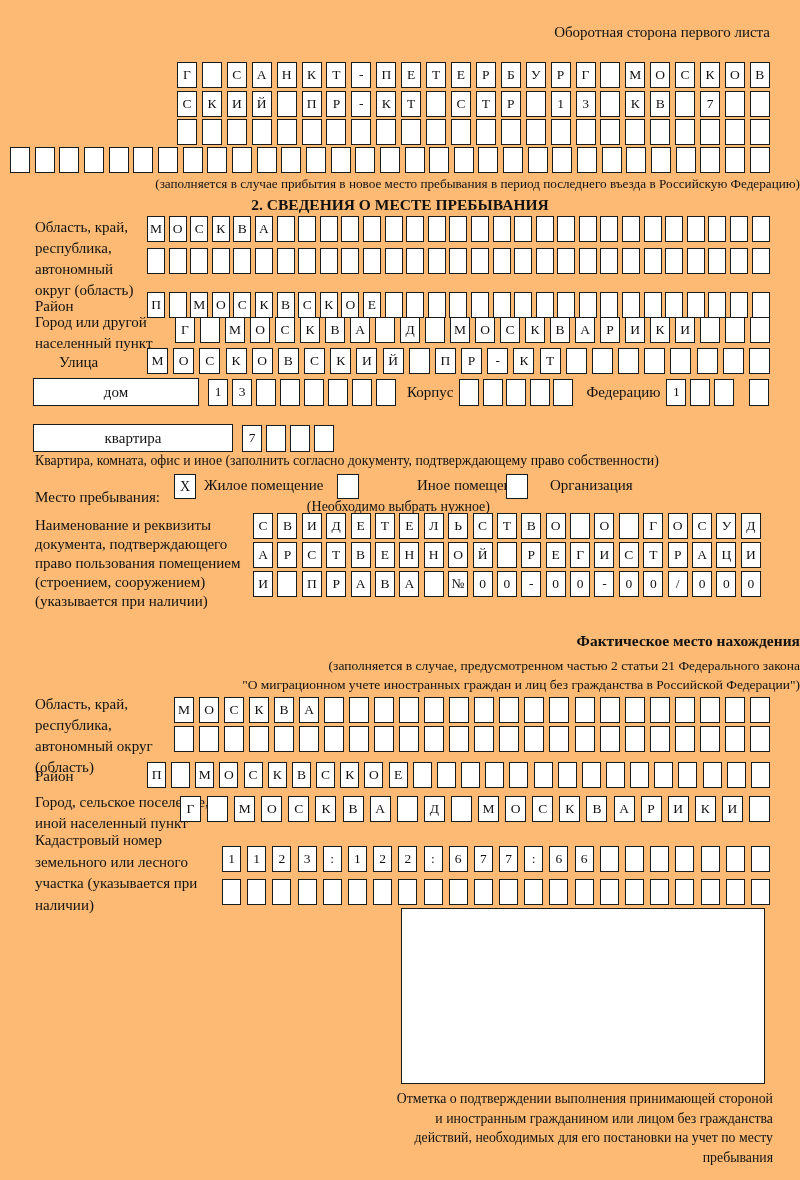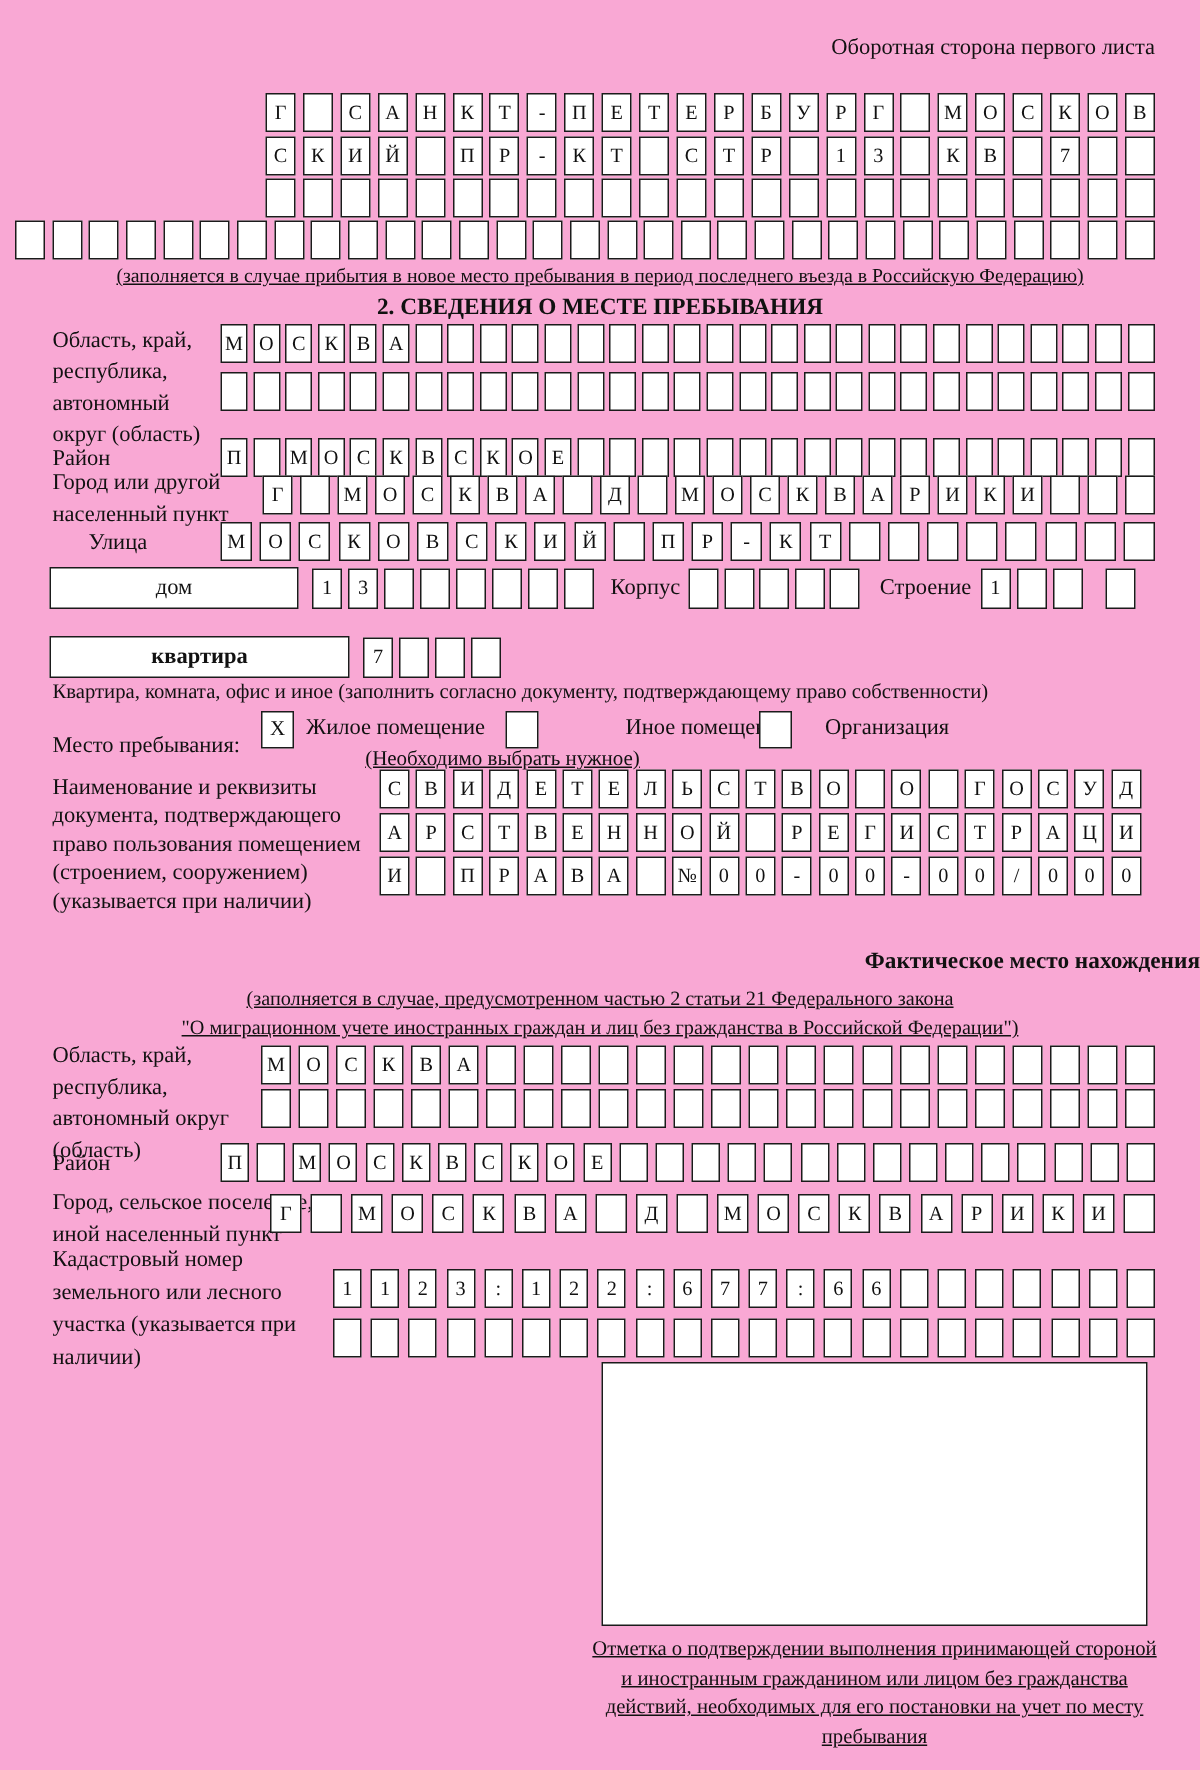--- a/index.html
+++ b/index.html
@@ -1,23 +1,23 @@
 <!DOCTYPE html>
 <html><head>
 <meta charset="utf-8">
 <style>
   html,body{margin:0;padding:0;background:#fff;}
   .page{
-    position:relative;width:800px;height:1180px;background:#f9a8d4;
+    position:relative;width:800px;height:1180px;background:#fdba74;
     font-family:"Liberation Serif","DejaVu Serif",serif;color:#111;overflow:hidden;
   }
   .abs{position:absolute;}
   .lbl{position:absolute;font-size:15px;line-height:21px;}
   .ilbl{font-size:15px;white-space:nowrap;}
-  .center{text-align:center;text-decoration:underline;}
+  .center{text-align:right;}
   .sect-title{position:absolute;left:0;width:800px;text-align:center;font-weight:bold;font-size:15.5px;}
   .note{position:absolute;font-size:13.4px;line-height:18px;}
   .cells{position:absolute;display:flex;justify-content:space-between;--cw:20px;}
   .cells.inline{position:static;}
   .cbox{
     width:var(--cw);height:26px;box-sizing:border-box;border:1.5px solid #1b1b1b;
     display:flex;align-items:center;justify-content:center;
     font-size:13.5px;line-height:1;background:#fff;flex:0 0 auto;
   }
   .hrow{position:absolute;display:flex;align-items:center;text-align:right;}
@@ -322,33 +322,33 @@
         <div class="cbox"></div>
       </div>
     <div class="ilbl" style="margin-left:11px;">Корпус</div>
     <div class="cells inline" style="width:114px;--cw:20px;margin-left:6px;">
         <div class="cbox"></div>
         <div class="cbox"></div>
         <div class="cbox"></div>
         <div class="cbox"></div>
         <div class="cbox"></div>
       </div>
-    <div class="ilbl" style="margin-left:13px;">Строение</div>
+    <div class="ilbl" style="margin-left:13px;">Федерацию</div>
     <div class="cells inline" style="width:68px;--cw:20px;margin-left:6px;">
         <div class="cbox">1</div>
         <div class="cbox"></div>
         <div class="cbox"></div>
       </div>
     <div class="cells inline" style="width:20px;--cw:20px;margin-left:15px;">
         <div class="cbox"></div>
       </div>
   </div>
 
   <div class="hrow" style="left:33px;top:424px;">
-    <div class="wbox" style="width:200px;font-weight:bold;">
+    <div class="wbox" style="width:200px;">
       <span>квартира</span>
     </div>
     <div class="cells inline" style="width:92px;--cw:20px;margin-left:9px;">
         <div class="cbox">7</div>
         <div class="cbox"></div>
         <div class="cbox"></div>
         <div class="cbox"></div>
       </div>
   </div>
   <div class="note" style="left:35px;top:452px;font-size:13.8px;">Квартира, комната, офис и иное (заполнить согласно документу, подтверждающему право собственности)</div>

